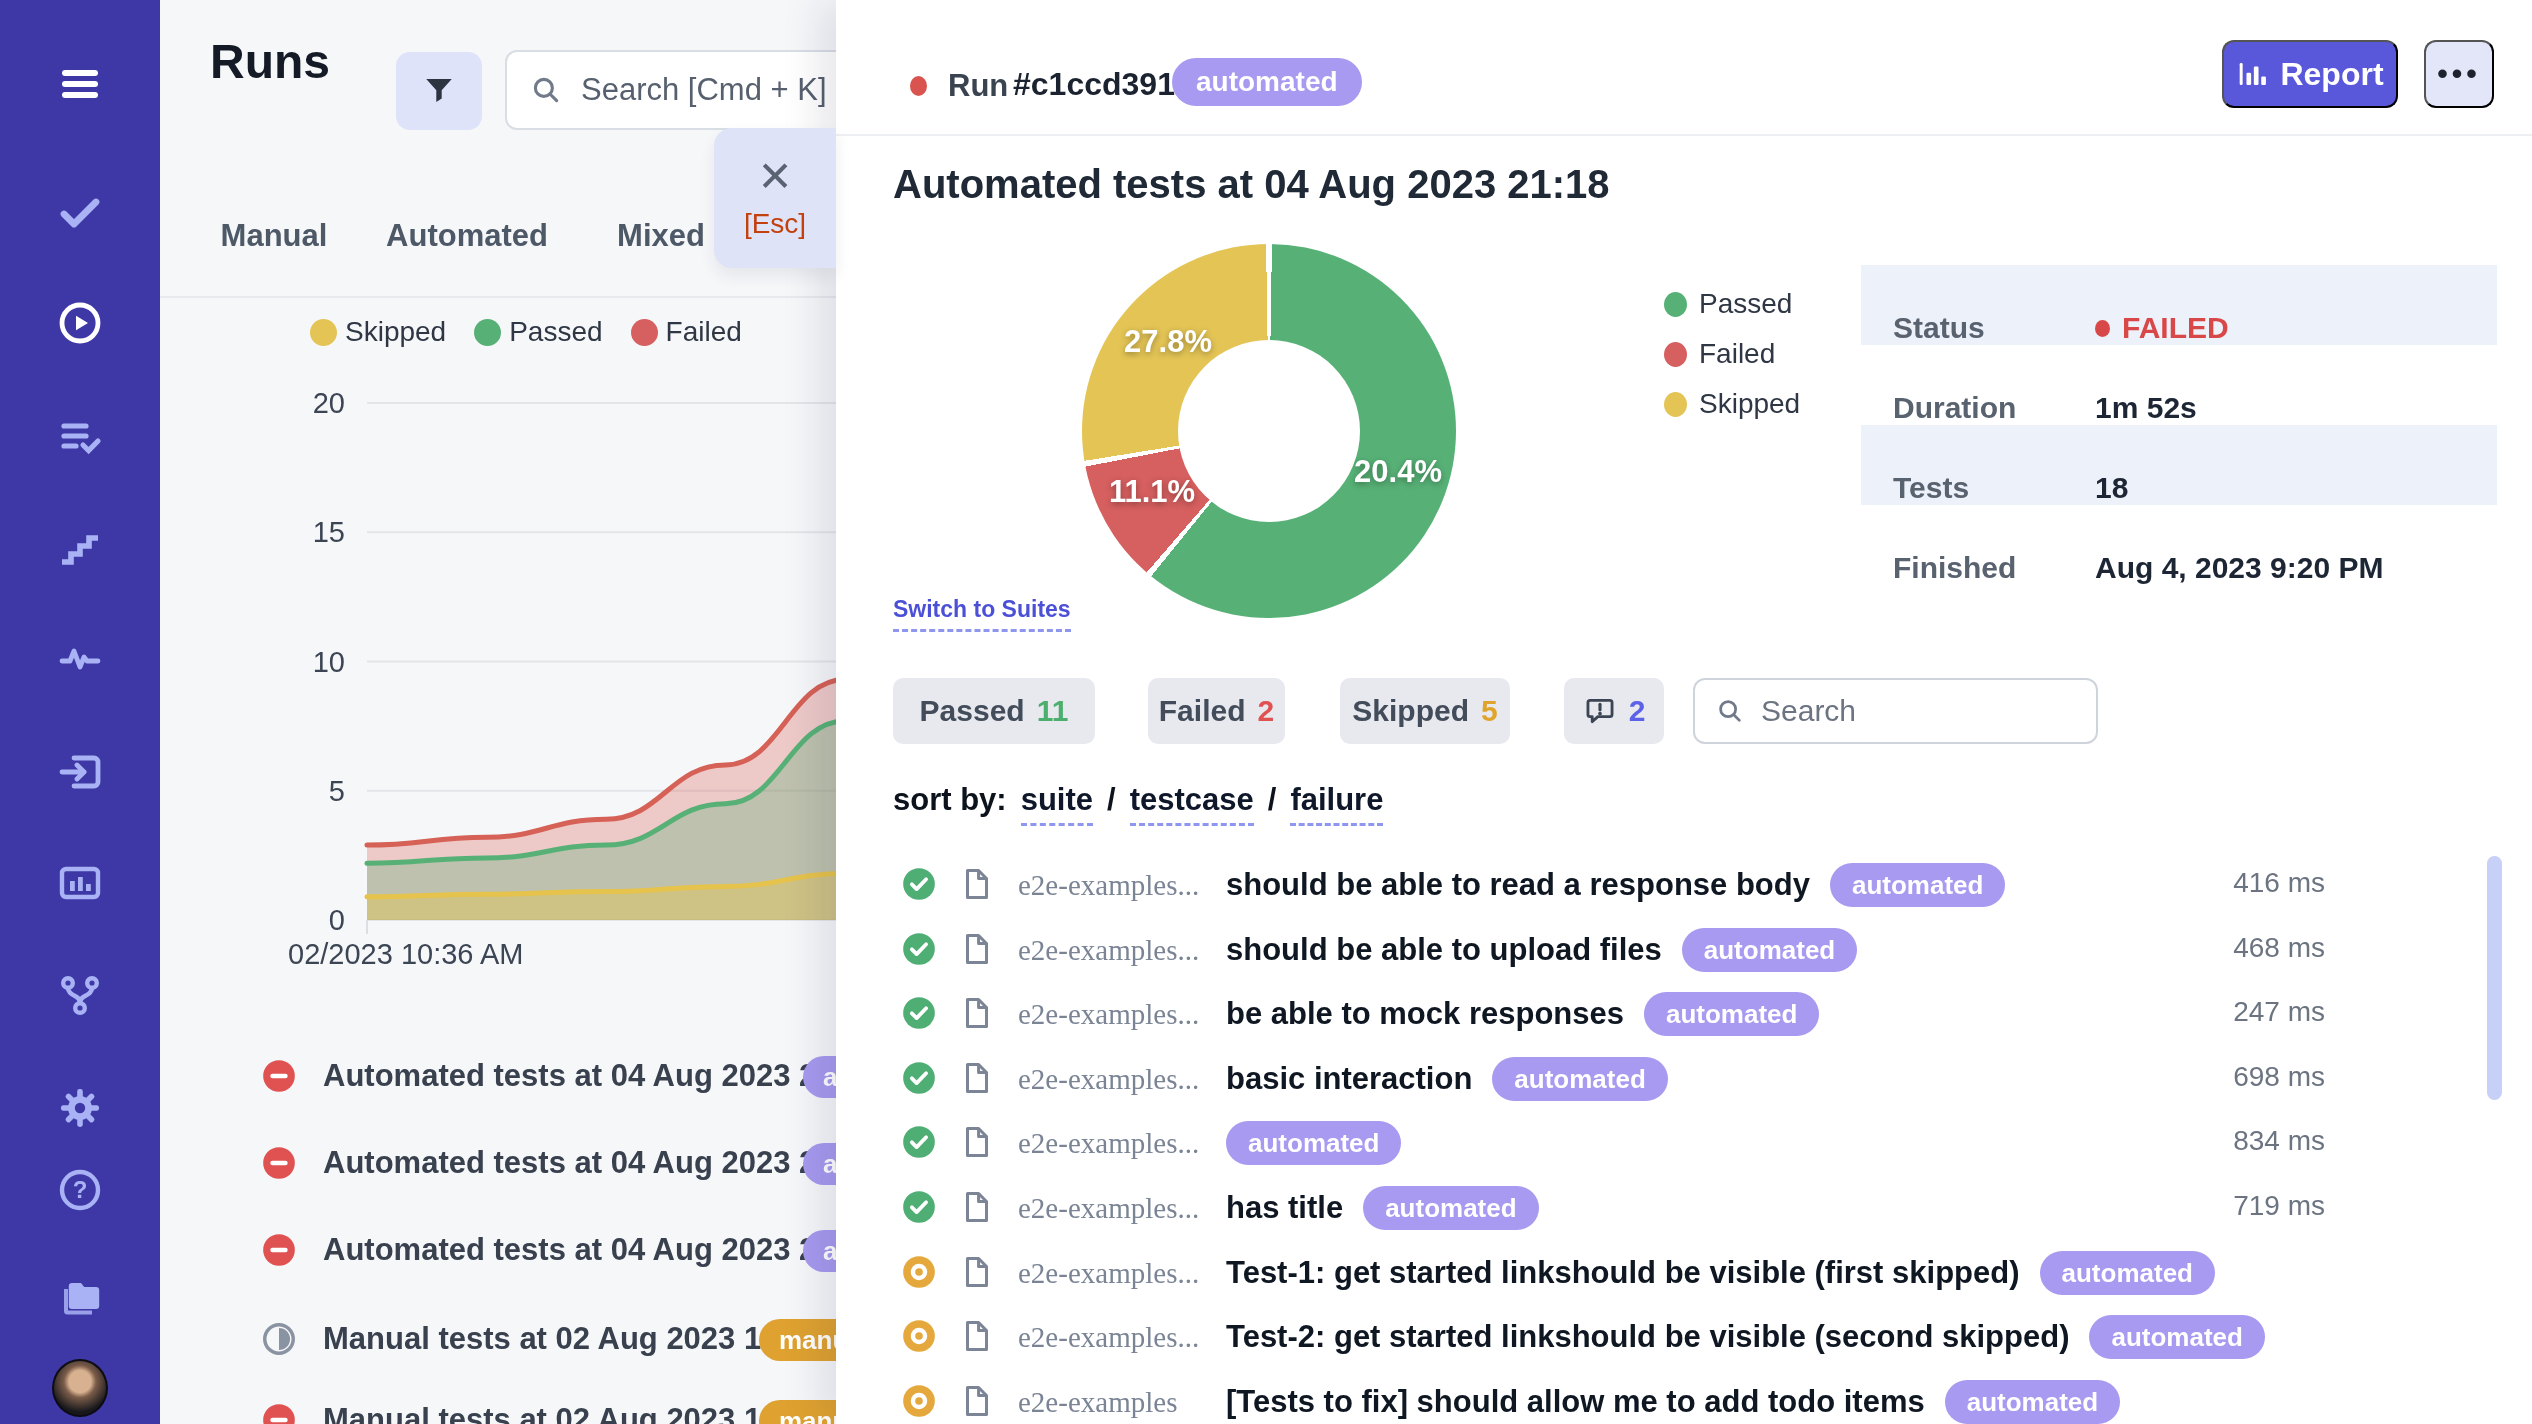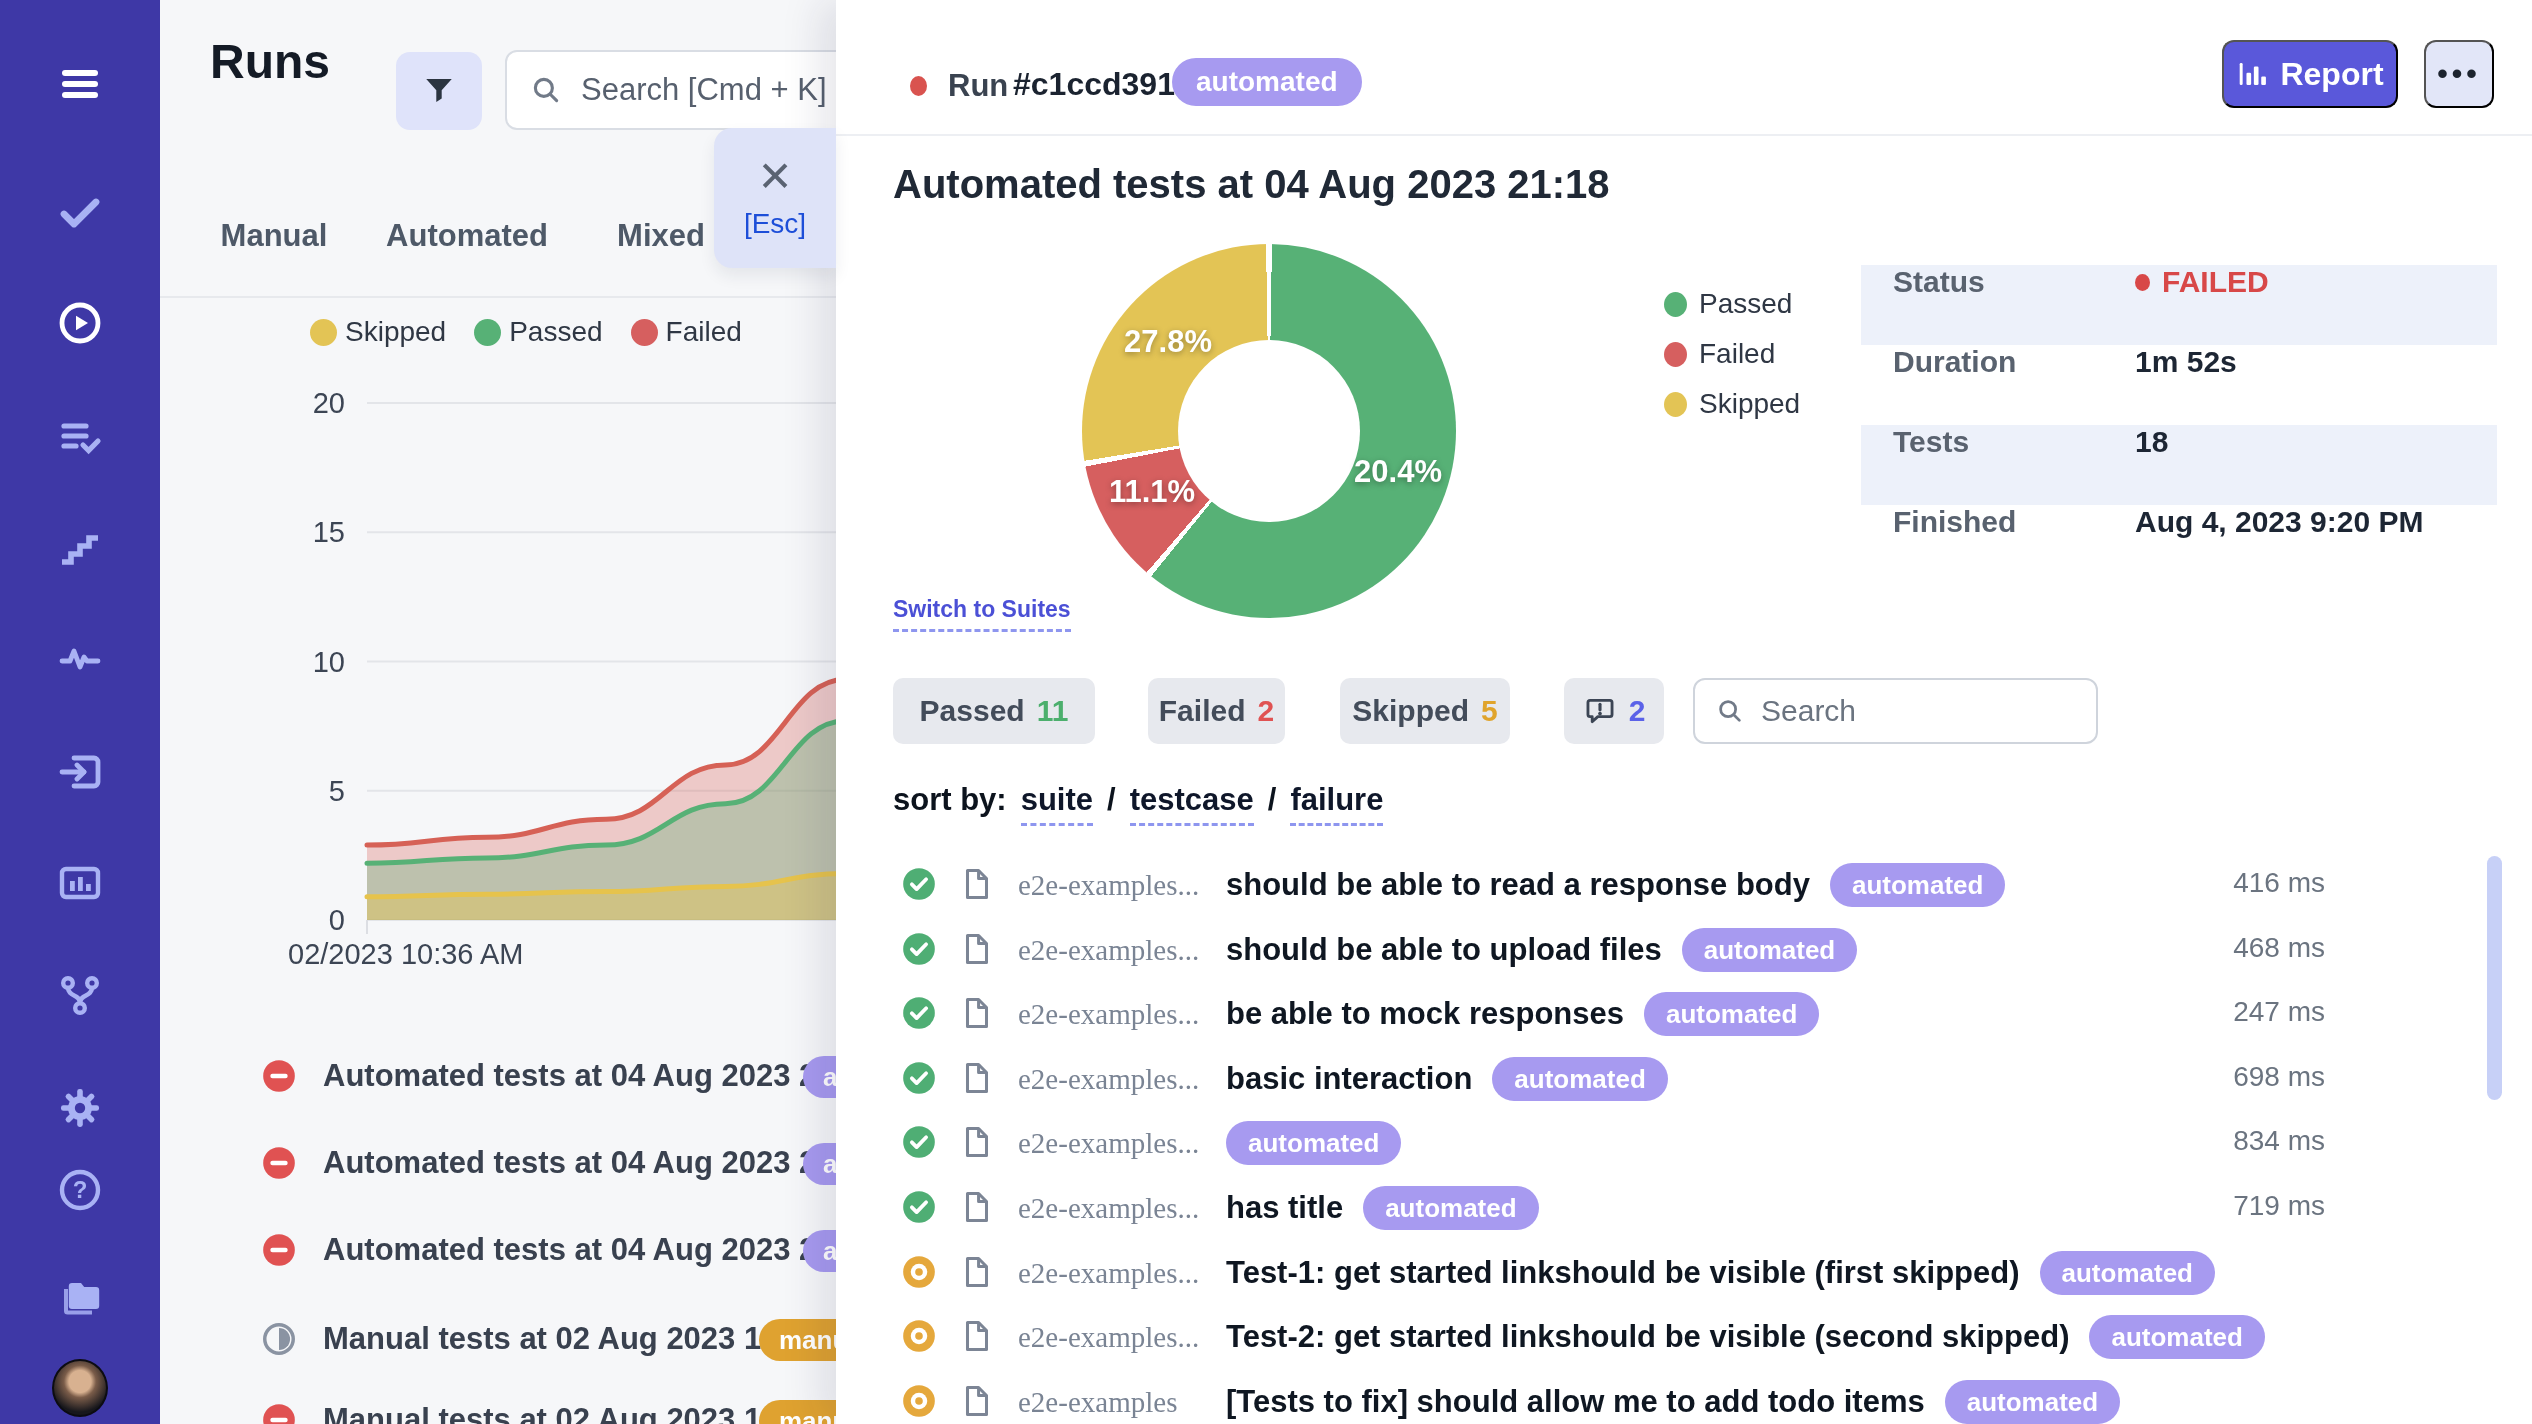--- a/index.html
+++ b/index.html
@@ -48,21 +48,21 @@
   .run-badge.automated { left:643px; background:#a79af0; }
   .run-badge.manual { left:599px; background:#dfa230; }
 
   
   .detail { position:absolute; left:836px; top:0; width:1696px; height:1424px; background:#fff; z-index:20;
     box-shadow:-18px 0 36px rgba(30,34,70,.10); }
   .close-btn { position:absolute; left:714px; top:128px; width:122px; height:140px; background:#dee3f8;
     border-radius:18px 0 0 18px; z-index:30; display:flex; flex-direction:column; align-items:center; justify-content:center;
     gap:10px; cursor:pointer; box-shadow:0 8px 16px rgba(30,34,70,.08); }
   .close-btn .x { font-size:42px; color:#5a6372; line-height:1; }
-  .close-btn .esc { font-size:28px; color:#1d4ed8; }
+  .close-btn .esc { font-size:28px; color:#c2410c; }
 
   .dt-header { position:absolute; left:0; top:0; width:2012px; height:136px; }
   .dt-dot { position:absolute; left:74px; top:76px; width:17px; height:20px; border-radius:50%; background:#d9534f; }
   .dt-run-label { position:absolute; left:112px; top:68px; font-size:31px; font-weight:600; color:#3a4350; }
   .dt-run-id { position:absolute; left:177px; top:66px; font-size:32px; font-weight:800; color:#1b2330; }
   .dt-run-badge { position:absolute; left:336px; top:58px; height:48px; background:#a79af0; border-radius:999px;
     color:#fff; font-size:28px; font-weight:600; display:flex; align-items:center; padding:0 24px; }
   .report-btn { position:absolute; left:1386px; top:40px; width:176px; height:68px; background:#5a58da; border-radius:12px;
     display:flex; align-items:center; justify-content:center; gap:12px; color:#fff; font-size:32px; font-weight:700; cursor:pointer; }
   .report-btn svg { width:32px; height:32px; }
@@ -77,21 +77,21 @@
     border-radius:50%; background:#fff; }
   .donut-label { position:absolute; transform:translate(-50%,-50%); color:#fff; font-size:31px; font-weight:800;
     text-shadow:0 2px 6px rgba(0,0,0,.35); }
 
   .dt-legend { position:absolute; left:828px; top:288px; display:flex; flex-direction:column; gap:18px; }
   .dt-legend .item { display:flex; align-items:center; gap:12px; }
   .dt-legend .dot { width:23px; height:25px; border-radius:50%; }
   .dt-legend .lbl { font-size:28px; color:#2f3744; }
 
   .stats-table { position:absolute; left:1025px; top:265px; width:636px; }
-  .stats-row { width:636px; height:80px; display:flex; align-items:flex-start;gap:40px; }
+  .stats-row { width:636px; height:80px; display:flex; align-items:flex-end; }
   .stats-row.shaded { background:#edf1fa; }
   .stats-label { width:234px; padding-left:32px; font-size:30px; font-weight:700; color:#59626f; }
   .stats-value { font-size:30px; font-weight:600; color:#1d2634; display:flex; align-items:center; gap:12px; }
   .stats-value.failed { color:#d84848; font-weight:800; }
   .fail-dot { width:15px; height:17px; border-radius:50%; background:#d84848; display:inline-block; }
 
   .switch-link { position:absolute; left:57px; top:596px; font-size:23px; font-weight:600; color:#4b50d6;
     border-bottom:3px dashed #8e96ef; padding-bottom:6px; cursor:pointer; }
 
   .chips-row { position:absolute; left:0; top:678px; width:1696px; height:66px; }

